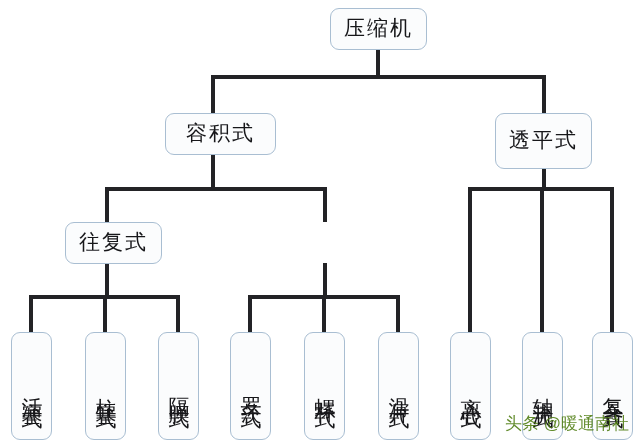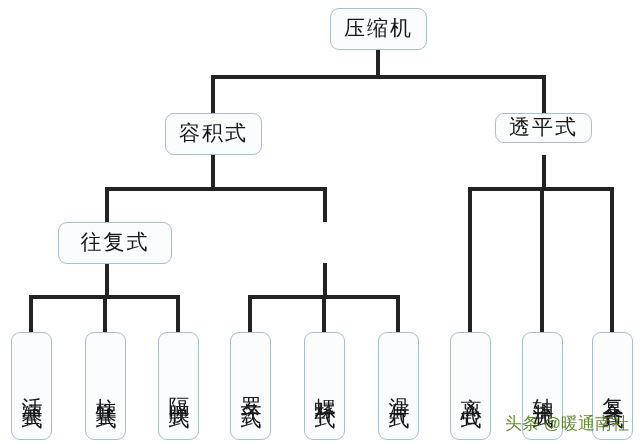--- a/index.html
+++ b/index.html
@@ -104,28 +104,28 @@
       <line x1="470" y1="189" x2="470" y2="332"></line>
       <line x1="542" y1="189" x2="542" y2="332"></line>
       <line x1="612" y1="189" x2="612" y2="332"></line>
     </g>
   </svg>
 
   <div class="node horizontal" style="left:330px; top:8px; width:97px; height:42px;">
     <span class="node-label">压缩机</span>
   </div>
 
-  <div class="node horizontal" style="left:165px; top:113px; width:97px; height:42px;">
+  <div class="node horizontal" style="left:165px; top:113px; width:111px; height:42px;">
     <span class="node-label">容积式</span>
   </div>
-  <div class="node horizontal" style="left:495px; top:113px; width:97px; height:30px;">
+  <div class="node horizontal" style="left:495px; top:113px; width:97px; height:56px;">
     <span class="node-label">透平式</span>
   </div>
 
-  <div class="node horizontal" style="left:58px; top:222px; width:114px; height:42px;">
+  <div class="node horizontal" style="left:65px; top:222px; width:97px; height:42px;">
     <span class="node-label">往复式</span>
   </div>
 
   <div class="node vertical" style="left:11px; top:332px; width:41px; height:108px;">
     <span class="node-label">活塞式</span>
   </div>
   <div class="node vertical" style="left:85px; top:332px; width:41px; height:108px;">
     <span class="node-label">柱塞式</span>
   </div>
   <div class="node vertical" style="left:158px; top:332px; width:41px; height:108px;">

